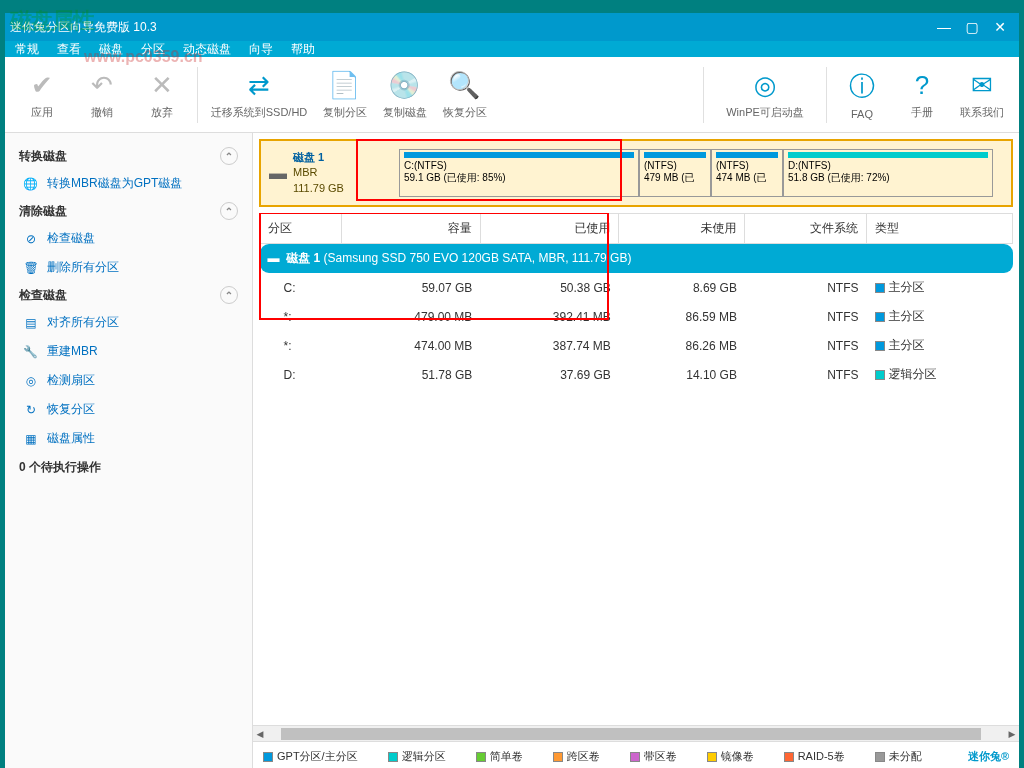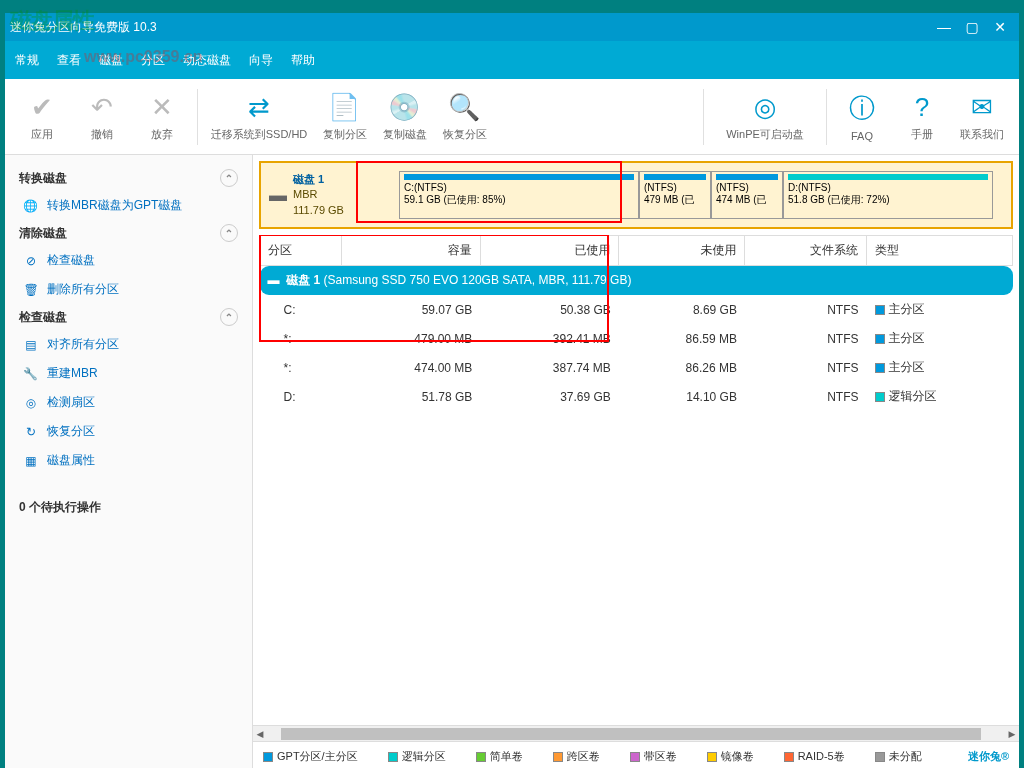--- a/index.html
+++ b/index.html
@@ -1,35 +1,35 @@
 <!DOCTYPE html>
 <html><head>
 <meta charset="utf-8">
 <style>
 * { box-sizing: border-box; margin: 0; padding: 0; font-family: "Microsoft YaHei", sans-serif; }
 body { background: #008080; width: 1024px; height: 768px; overflow: hidden; position: relative; }
 .window { position: absolute; left: 5px; top: 13px; width: 1014px; height: 758px; background: #fff; display: flex; flex-direction: column; }
 .titlebar { background: #0099cc; height: 28px; display: flex; align-items: center; padding: 0 5px; color: #fff; font-size: 12px; }
 .titlebar .title { flex: 1; }
 .titlebar .wbtn { width: 28px; text-align: center; font-size: 14px; cursor: pointer; }
-.menubar { background: #00aad4; height: 38px; display: flex; align-items: center; padding: 0 10px; color: #fff; font-size: 12px; gap: 18px; }
+.menubar { background: #00aad4; height: 16px; display: flex; align-items: center; padding: 0 10px; color: #fff; font-size: 12px; gap: 18px; }
 .menubar span { cursor: pointer; }
 .toolbar { height: 76px; border-bottom: 1px solid #ddd; display: flex; align-items: center; padding: 0 8px; gap: 2px; }
 .tbtn { display: flex; flex-direction: column; align-items: center; justify-content: center; width: 58px; height: 68px; font-size: 11px; color: #666; cursor: pointer; }
 .tbtn.wide { width: 110px; }
 .tbtn .ticon { font-size: 26px; margin-bottom: 4px; }
 .tsep { width: 1px; height: 56px; background: #e0e0e0; margin: 0 4px; }
 .tspacer { flex: 1; }
 .body { flex: 1; display: flex; overflow: hidden; }
 .sidebar { width: 248px; background: #fafafa; border-right: 1px solid #ddd; padding: 10px 14px; font-size: 12px; color: #333; }
 .shead { display: flex; justify-content: space-between; align-items: center; font-weight: bold; padding: 4px 0; cursor: pointer; }
 .shead .chev { width: 18px; height: 18px; border: 1px solid #ccc; border-radius: 50%; display: flex; align-items: center; justify-content: center; font-size: 10px; color: #888; }
 .sitem { display: flex; align-items: center; gap: 8px; padding: 6px 4px; cursor: pointer; color: #0070c0; }
 .sitem .sicon { width: 16px; text-align: center; }
-.pending { margin-top: 24px; font-weight: bold; }
+.pending { margin-top: 6px; font-weight: bold; }
 .main { flex: 1; display: flex; flex-direction: column; overflow: hidden; }
 .diskmap { border: 2px solid #e8a400; background: #fff3d1; margin: 6px; padding: 8px; display: flex; align-items: center; gap: 6px; position: relative; }
 .diskinfo { width: 100px; font-size: 11px; color: #5a4a00; line-height: 1.4; }
 .diskinfo b { color: #0060a0; }
 .pbox { border: 1px solid #999; height: 48px; display: flex; flex-direction: column; font-size: 10px; padding: 2px 4px; position: relative; overflow: hidden; }
 .pbox .bar { height: 6px; background: #0099dd; margin-bottom: 2px; }
 .pbox .bar.logical { background: #00cccc; }
 .redbox { position: absolute; border: 2px solid red; top: -2px; left: 95px; width: 266px; height: 62px; pointer-events: none; }
 .tablewrap { flex: 1; overflow: auto; margin: 0 6px; position: relative; }
 table { width: 100%; border-collapse: collapse; font-size: 12px; }

